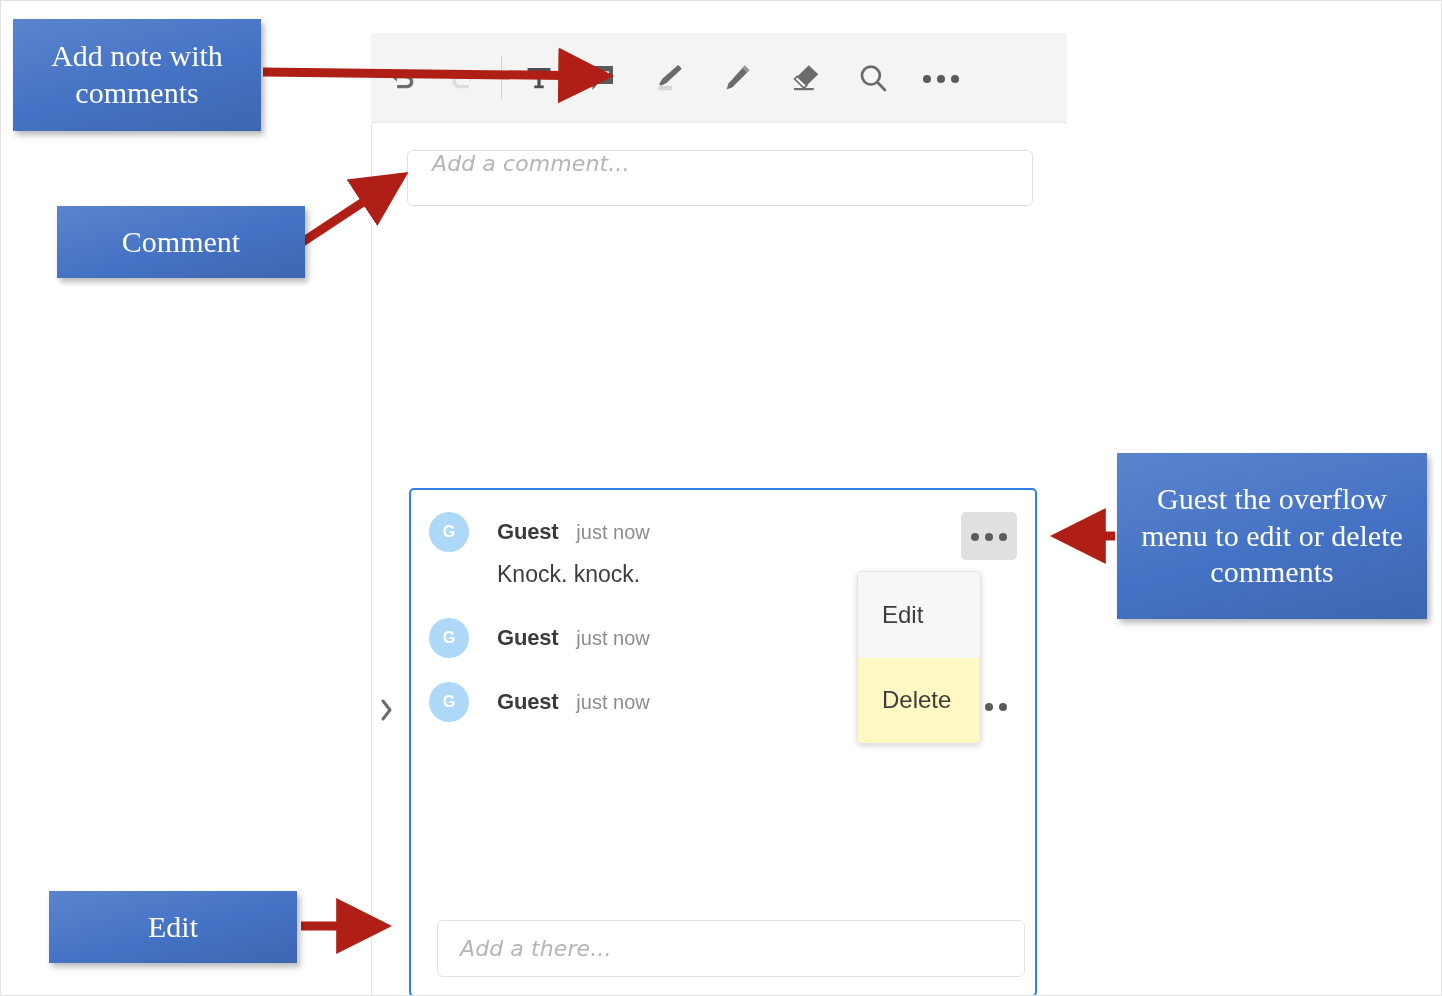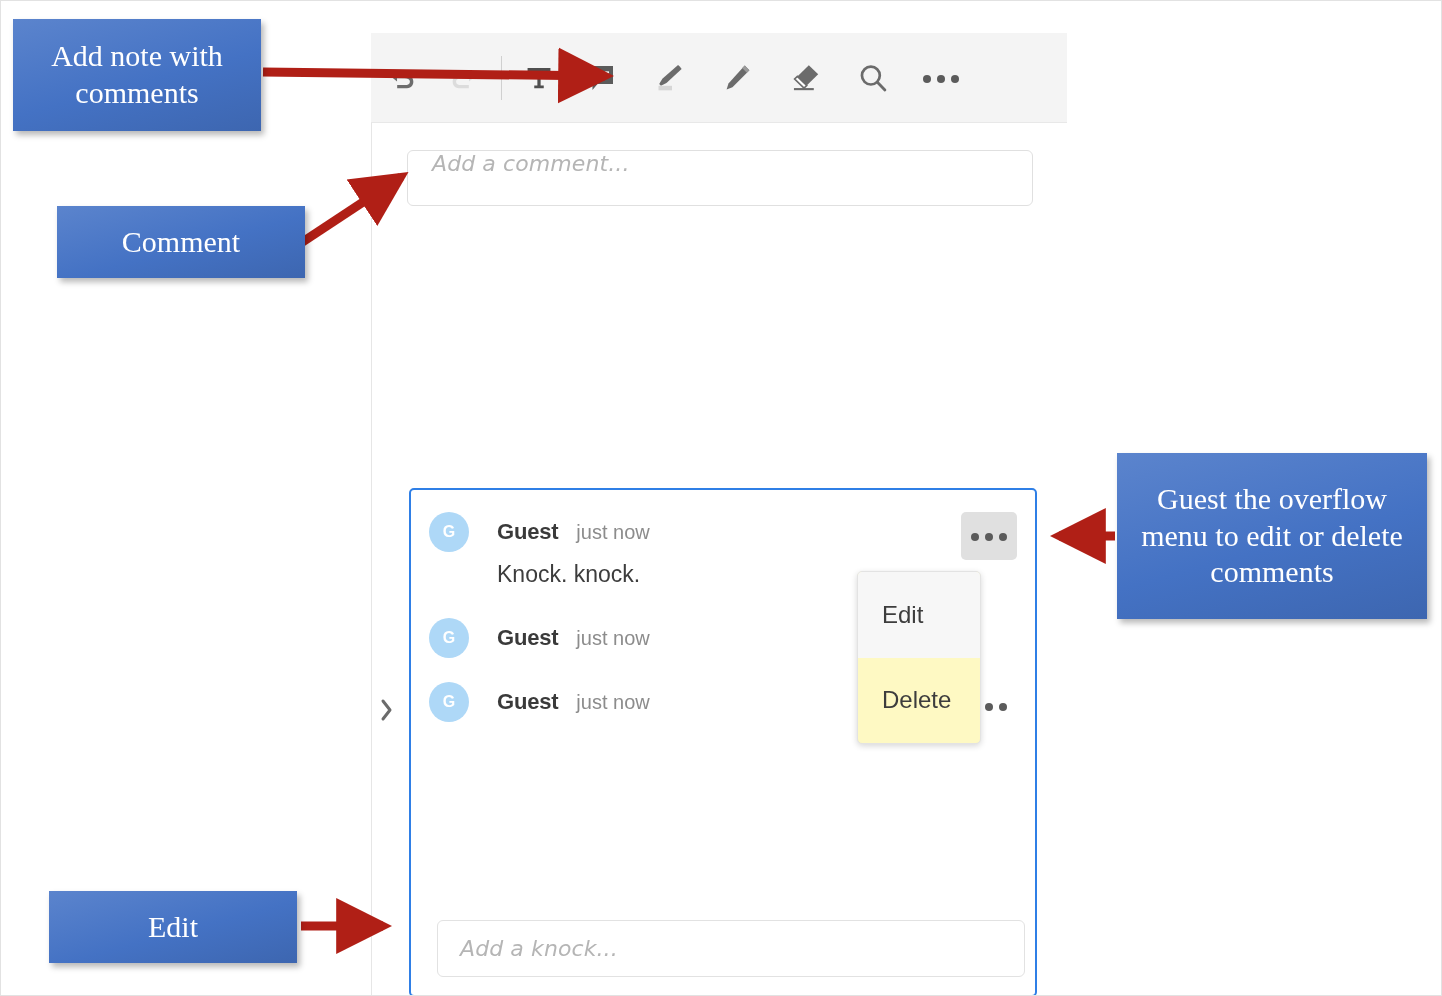--- a/index.html
+++ b/index.html
@@ -384,21 +384,21 @@
           <span class="timestamp">just now</span>
         </div>
         <div class="overflow-btn">
           <span>
             <span class="dot"></span><span class="dot"></span><span class="dot"></span>
           </span>
         </div>
       </div>
 
       <div id="reply-box">
-        <span class="placeholder-text">Add a knock...</span>
+        <span class="placeholder-text">Add a there...</span>
       </div>
 
     </div>
   </div>
 
   <div id="overflow-menu">
     <div class="menu-item highlight">Edit</div>
     <div class="menu-item">Delete</div>
   </div>
 

